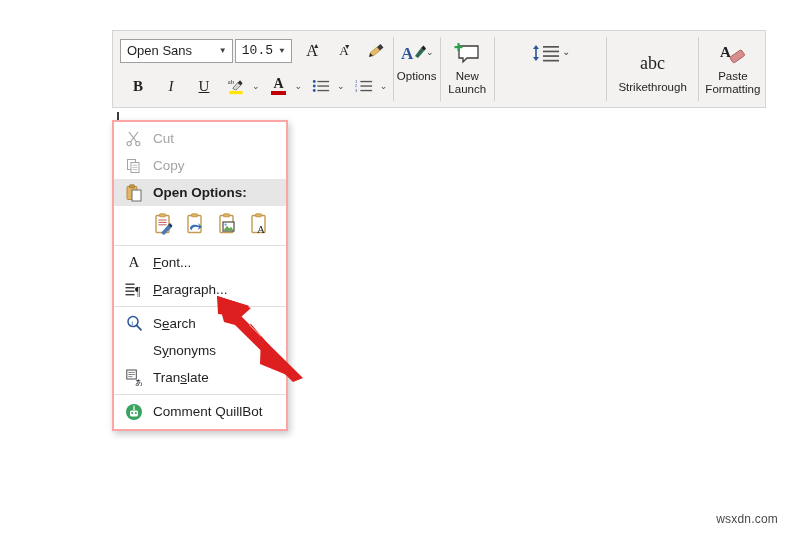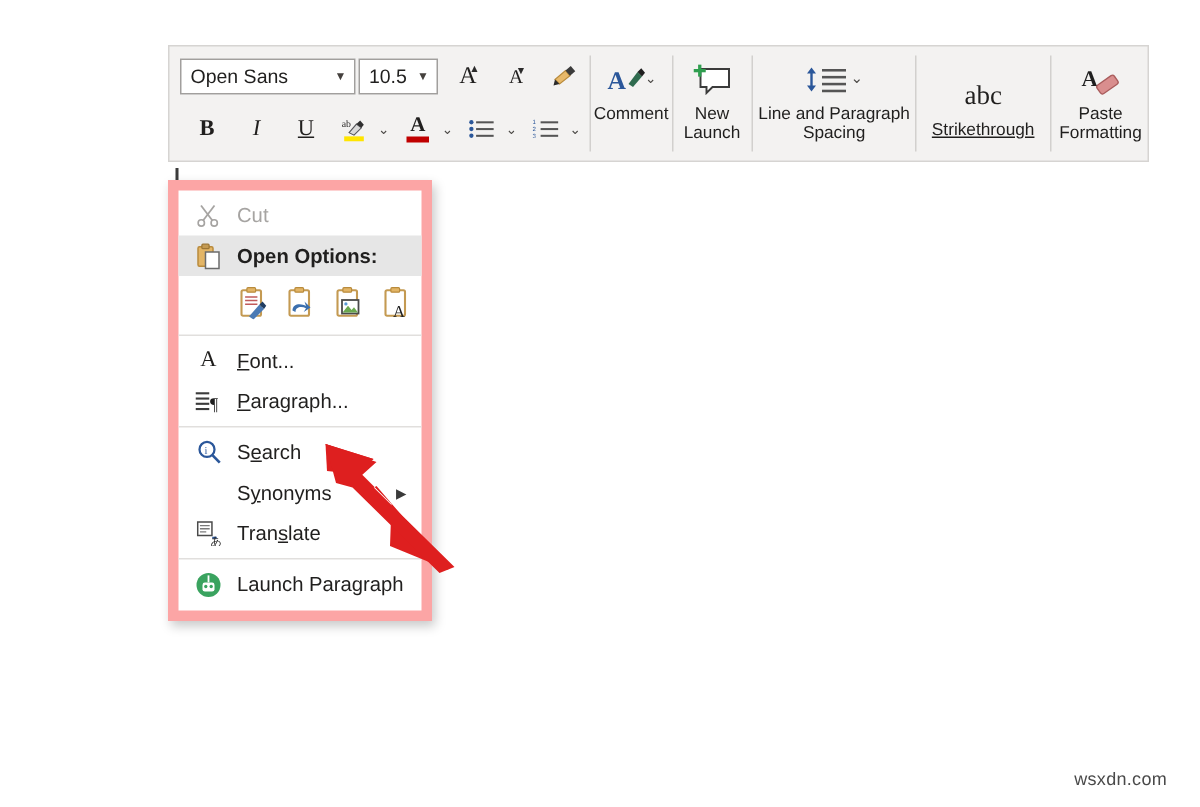--- a/index.html
+++ b/index.html
@@ -63,21 +63,21 @@
     overflow: hidden;
   }
   .combo .carrow {
     width: 18px;
     text-align: center;
     font-size: 8px;
     color: #44403d;
     line-height: 1;
   }
   #font-name-combo { width: 128px; align-items: center; }
-  #font-size-combo { width: 58px; margin-left: 2px; }
+  #font-size-combo { width: 58px; margin-left: 2px; font-family: Liberation Mono, monospace; }
 
   .tb-btn {
     height: 26px;
     min-width: 24px;
     display: flex;
     align-items: center;
     justify-content: center;
     padding: 0 3px;
     box-sizing: border-box;
     font-size: 15px;
@@ -124,21 +124,21 @@
   .tb-big .biglabel {
     font-size: 11.5px;
     line-height: 13px;
     color: #201f1e;
     margin-top: 1px;
   }
   #btn-styles { width: 52px; }
   #btn-new-comment { width: 62px; }
   #btn-line-spacing { width: 134px; }
   #btn-strikethrough { width: 108px; justify-content: center; }
-  #btn-strikethrough .biglabel { margin-top: 8px; text-decoration: underline; }
+  #btn-strikethrough .biglabel { margin-top: 8px; }
   #btn-clear-formatting { width: 80px; }
 
   .vdiv {
     width: 1px;
     background: #d2d0ce;
     margin: 6px 2px;
   }
 
   
   #anchor-mark {
@@ -151,21 +151,21 @@
   #anchor-mark .av { position:absolute; left:0; top:0; width:2px; height:10px; background:#3b3b3b; }
   #anchor-mark .ah { position:absolute; left:0; bottom:0; width:9px; height:2px; background:#3b3b3b; }
 
   
   #context-menu {
     position: absolute;
     left: 112px;
     top: 120px;
     width: 176px;
     background: #ffffff;
-    border: 7px solid #fca5a5;
+    border: 2px solid #fca5a5;
     box-sizing: border-box;
     box-shadow: 2px 3px 7px rgba(0,0,0,0.22);
     padding: 3px 0 4px 0;
     font-size: 13.5px;
   }
   .menu-item {
     height: 27px;
     display: flex;
     align-items: center;
     padding: 0 6px;
@@ -337,21 +337,21 @@
 
   <div class="tb-big" id="btn-styles">
     <span class="bigicon">
       <svg width="34" height="24" viewBox="0 0 34 24">
         <text x="1" y="17" font-size="17" font-weight="bold" fill="#2b579a" font-family="Liberation Serif, serif">A</text>
         <path d="M15 14 L21 6 L24 9 L18 16 Z" fill="#2f6b4f"></path>
         <path d="M21 6 L23.5 3.5 L26 6.5 L24 9 Z" fill="#1f1f1f"></path>
         <text x="26" y="13" font-size="9" fill="#4a4845" font-family="Liberation Sans, sans-serif">⌄</text>
       </svg>
     </span>
-    <span class="biglabel">Comment</span>
+    <span class="biglabel">Options</span>
   </div>
 
   <div class="vdiv"></div>
 
   <div class="tb-big" id="btn-new-comment">
     <span class="bigicon">
       <svg width="28" height="24" viewBox="0 0 28 24">
         <path d="M6 4 H25 V16 H14 L10 20 V16 H6 Z" fill="#ffffff" stroke="#3b3b3b" stroke-width="1.3"></path>
         <rect x="1.5" y="4" width="8" height="2.2" fill="#2f9e4f"></rect>
         <rect x="4.4" y="1.1" width="2.2" height="8" fill="#2f9e4f"></rect>
@@ -371,24 +371,20 @@
         <path d="M8 3 L11 7 H5 Z" fill="#2b579a"></path>
         <path d="M8 19 L11 15 H5 Z" fill="#2b579a"></path>
         <rect x="7.2" y="5" width="1.6" height="12" fill="#2b579a"></rect>
         <rect x="15" y="4" width="16" height="1.7" fill="#555"></rect>
         <rect x="15" y="8.6" width="16" height="1.7" fill="#555"></rect>
         <rect x="15" y="13.2" width="16" height="1.7" fill="#555"></rect>
         <rect x="15" y="17.8" width="16" height="1.7" fill="#555"></rect>
         <text x="34" y="13" font-size="10" fill="#4a4845" font-family="Liberation Sans, sans-serif">⌄</text>
       </svg>
     </span>
-    <span class="biglabel">
-      <span>Line and Paragraph</span><br>
-      <span>Spacing</span>
-    </span>
   </div>
 
   <div class="vdiv"></div>
 
   <div class="tb-big" id="btn-strikethrough">
     <span class="bigicon" style="height:20px;">
       <span style="position:relative;font-size:18px;font-family:'Liberation Serif',serif;color:#201f1e;line-height:18px;">abc</span>
     </span>
     <span class="biglabel">Strikethrough</span>
   </div>
@@ -423,20 +419,32 @@
       <svg width="16" height="16" viewBox="0 0 16 16">
         <circle cx="3.2" cy="12.6" r="2.1" fill="none" stroke="#a6a4a2" stroke-width="1.1"></circle>
         <circle cx="11.8" cy="12.6" r="2.1" fill="none" stroke="#a6a4a2" stroke-width="1.1"></circle>
         <line x1="4.4" y1="11" x2="12" y2="1" stroke="#a6a4a2" stroke-width="1.2"></line>
         <line x1="10.6" y1="11" x2="3" y2="1" stroke="#a6a4a2" stroke-width="1.2"></line>
       </svg>
     </span>
     <span class="mi-label">Cut</span>
   </div>
 
+  <div class="menu-item disabled">
+    <span class="mi-icon">
+      <svg width="16" height="16" viewBox="0 0 16 16">
+        <rect x="1.5" y="1.5" width="8" height="10" fill="#ffffff" stroke="#a6a4a2" stroke-width="1"></rect>
+        <rect x="5" y="4.5" width="8" height="10" fill="#ffffff" stroke="#a6a4a2" stroke-width="1"></rect>
+        <line x1="6.6" y1="7.2" x2="11.4" y2="7.2" stroke="#bdbbb9" stroke-width="0.9"></line>
+        <line x1="6.6" y1="9.4" x2="11.4" y2="9.4" stroke="#bdbbb9" stroke-width="0.9"></line>
+        <line x1="6.6" y1="11.6" x2="11.4" y2="11.6" stroke="#bdbbb9" stroke-width="0.9"></line>
+      </svg>
+    </span>
+    <span class="mi-label">Copy</span>
+  </div>
 
   <div class="menu-item menu-head">
     <span class="mi-icon">
       <svg width="18" height="18" viewBox="0 0 18 18">
         <rect x="2" y="2.5" width="10" height="13" rx="1" fill="#e3b566" stroke="#b98b3c" stroke-width="1"></rect>
         <rect x="4.6" y="0.8" width="4.8" height="3" rx="0.7" fill="#c49a52" stroke="#9c7534" stroke-width="0.8"></rect>
         <rect x="7" y="6" width="9" height="11" fill="#ffffff" stroke="#6b6b6b" stroke-width="1"></rect>
       </svg>
     </span>
     <span class="mi-label">Open Options:</span>
@@ -541,21 +549,21 @@
   <div class="menu-item">
     <span class="mi-icon">
       <svg width="18" height="18" viewBox="0 0 18 18">
         <circle cx="9" cy="9" r="8" fill="#3aa35f"></circle>
         <rect x="5" y="7.4" width="8" height="6" rx="1.6" fill="#ffffff"></rect>
         <circle cx="7.2" cy="10" r="1.1" fill="#3aa35f"></circle>
         <circle cx="10.8" cy="10" r="1.1" fill="#3aa35f"></circle>
         <rect x="8.4" y="2.6" width="1.2" height="4.6" fill="#ffffff"></rect>
       </svg>
     </span>
-    <span class="mi-label">Launch Paragraph</span>
+    <span class="mi-label">Comment QuillBot</span>
   </div>
 </div>
 
 <svg id="red-arrow" viewBox="0 0 110 90">
   <polygon points="2,4 34,14 24,22 46,44 45,72 84,88 36,32 28,37" fill="#DE1F1F"></polygon>
   <polygon points="2,4 34,14 22,24 3,22" fill="#DE1F1F"></polygon>
   <path d="M2 4 L36 16 L26 25 L88 86 L78 90 L20 33 L9 30 Z" fill="#DE1F1F"></path>
 </svg>
 
 <div id="watermark">wsxdn.com</div>

